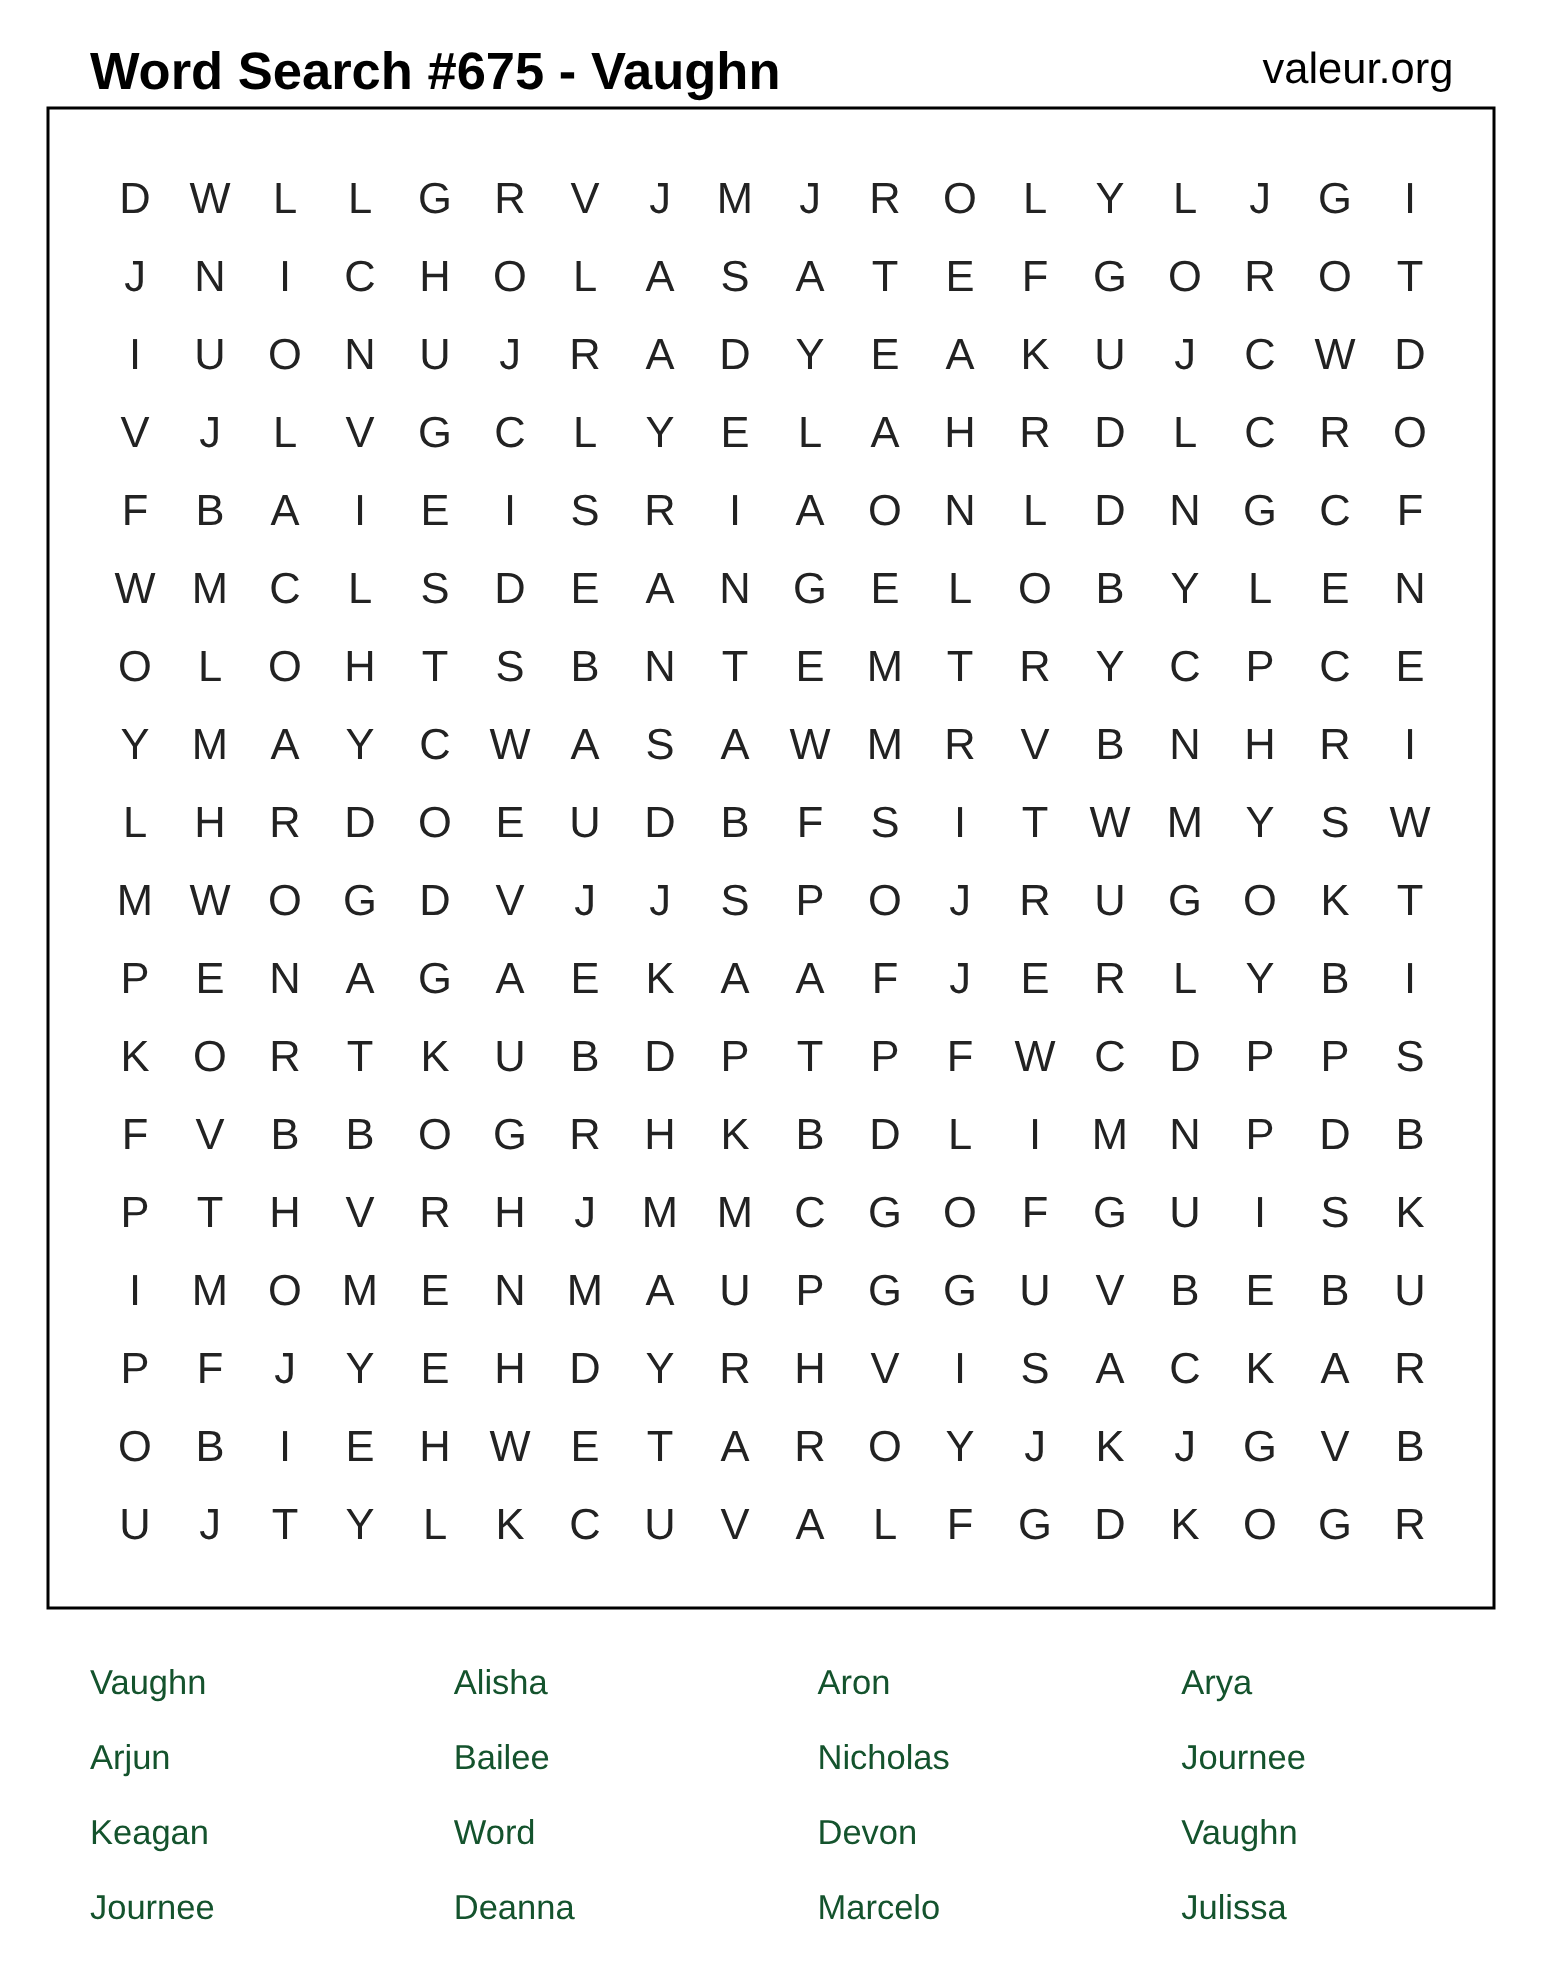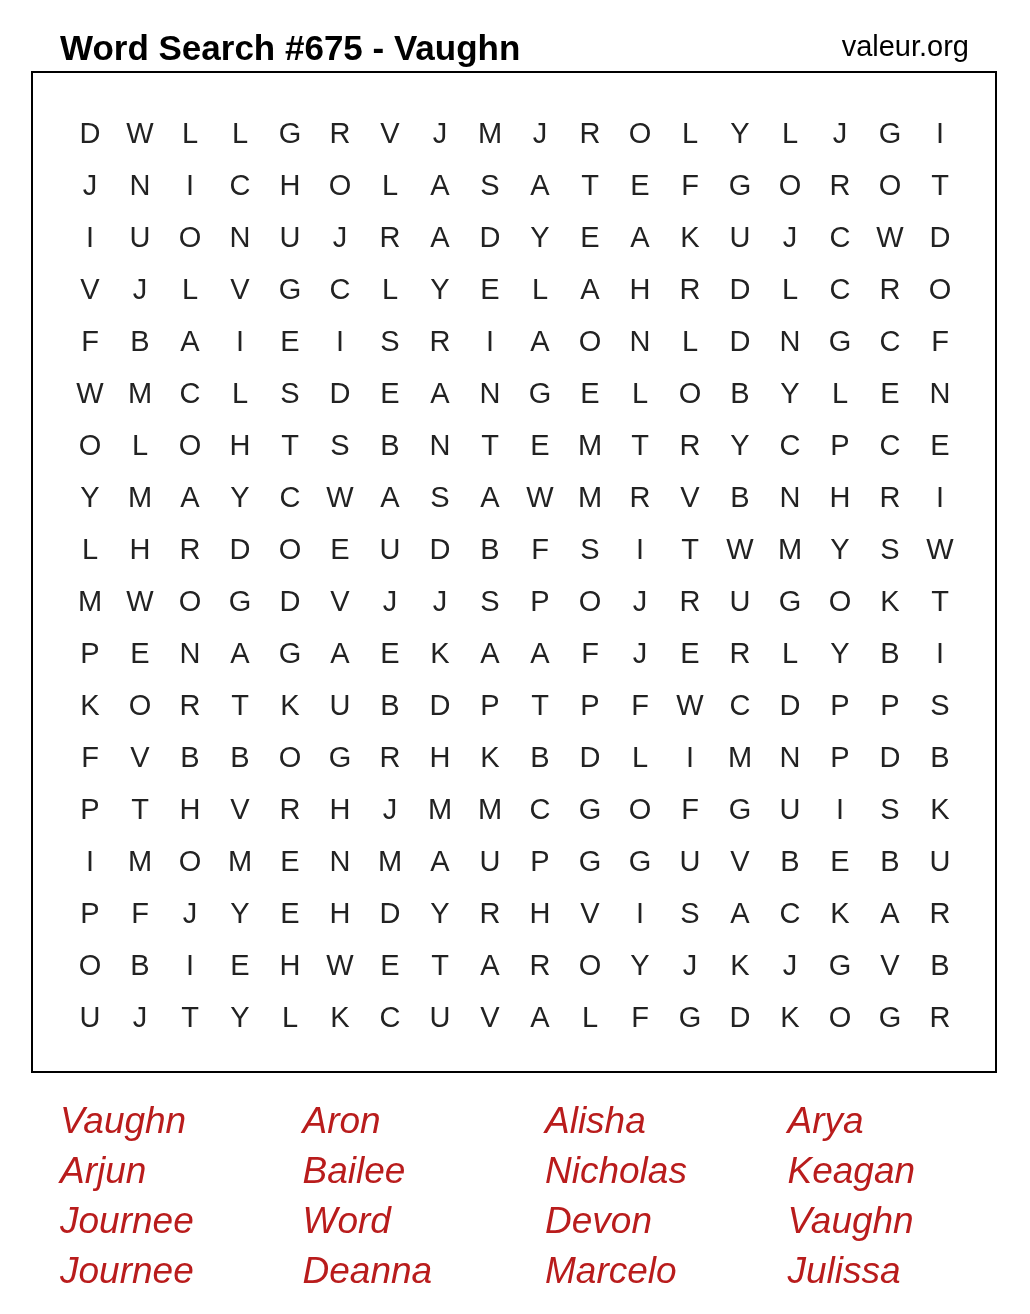--- a/index.html
+++ b/index.html
@@ -8,21 +8,21 @@
   .title { position: absolute; left: 60px; top: 28px; font-size: 35px; font-weight: bold; letter-spacing: 0px; }
   .site { position: absolute; right: 61px; top: 30px; font-size: 29px; }
   .board { position: absolute; left: 31px; top: 71px; width: 962px; height: 998px;
            border: 2px solid #000; }
   .grid { position: absolute; left: 32px; top: 34px; display: grid;
           grid-template-columns: repeat(18, 50px); grid-auto-rows: 52px; }
   .cell { width: 50px; height: 52px; display: flex; align-items: center; justify-content: center;
           font-size: 29px; color: #222; }
   .words { position: absolute; left: 60px; top: 1100px; display: grid;
            grid-template-columns: repeat(4, 242.5px); grid-auto-rows: 50px; }
-  .word { font-size: 37px; color: #b91c1c; line-height: 42px; font-style: italic; }
+  .word { font-size: 23px; color: #14532d; line-height: 42px; }
 </style>
 </head>
 <body>
 
 <div class="title">Word Search #675 - Vaughn</div>
 <div class="site">valeur.org</div>
 
 <div class="board">
   <div class="grid" id="grid">
       <div class="cell">D</div>
@@ -347,28 +347,28 @@
       <div class="cell">D</div>
       <div class="cell">K</div>
       <div class="cell">O</div>
       <div class="cell">G</div>
       <div class="cell">R</div>
     </div>
 </div>
 
 <div class="words" id="words">
     <div class="word">Vaughn</div>
+    <div class="word">Alisha</div>
     <div class="word">Aron</div>
-    <div class="word">Alisha</div>
     <div class="word">Arya</div>
     <div class="word">Arjun</div>
     <div class="word">Bailee</div>
     <div class="word">Nicholas</div>
+    <div class="word">Journee</div>
     <div class="word">Keagan</div>
-    <div class="word">Journee</div>
     <div class="word">Word</div>
     <div class="word">Devon</div>
     <div class="word">Vaughn</div>
     <div class="word">Journee</div>
     <div class="word">Deanna</div>
     <div class="word">Marcelo</div>
     <div class="word">Julissa</div>
   </div>
 
 </body></html>

